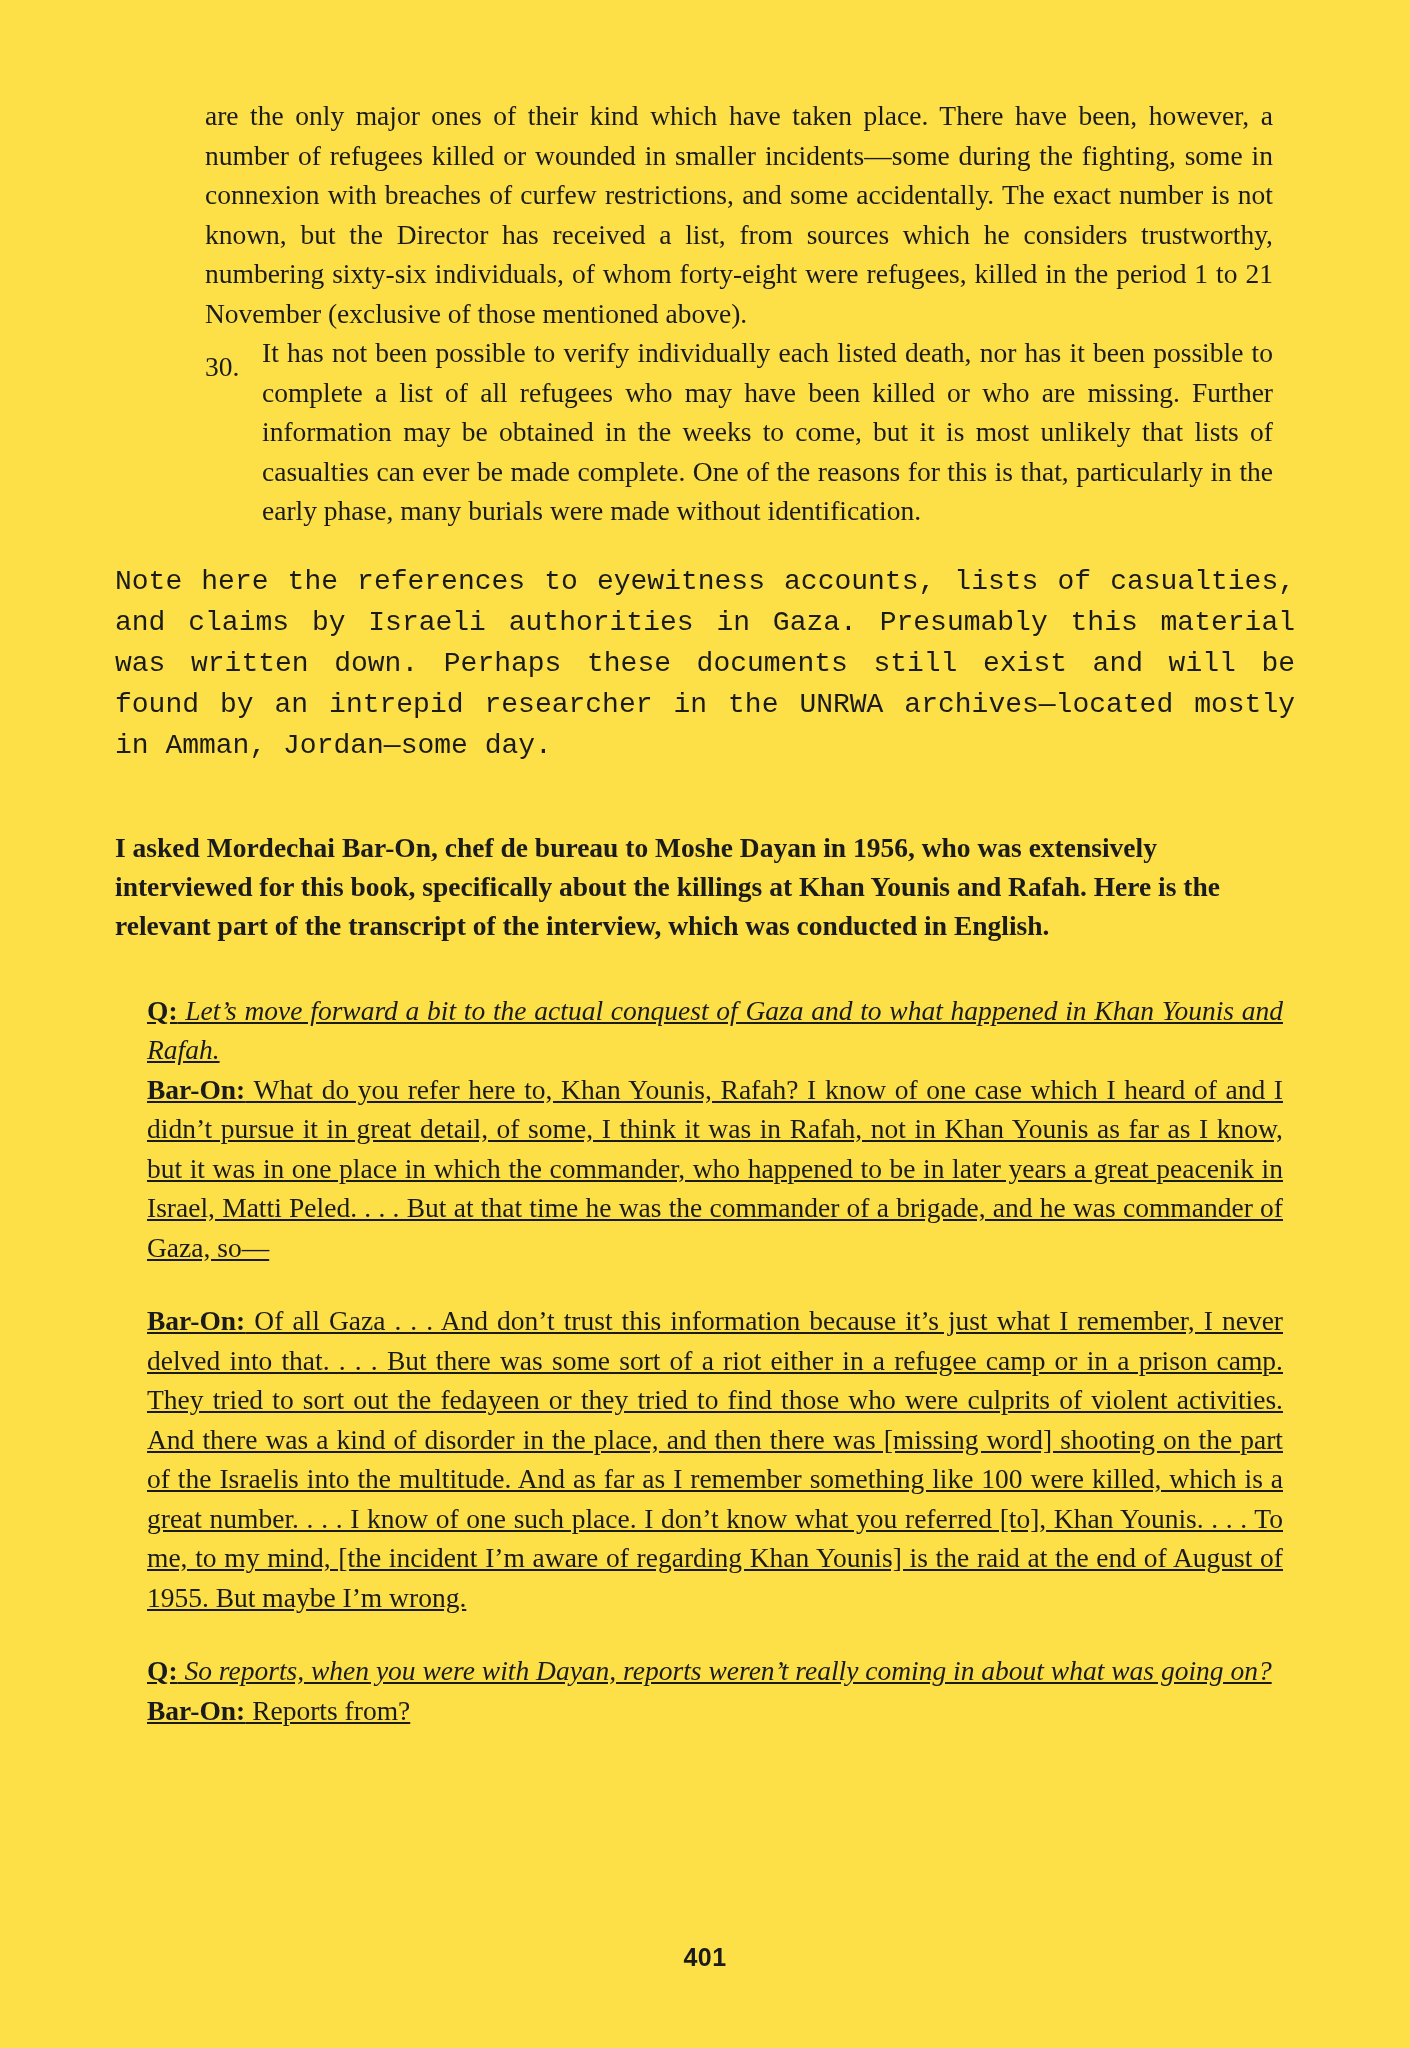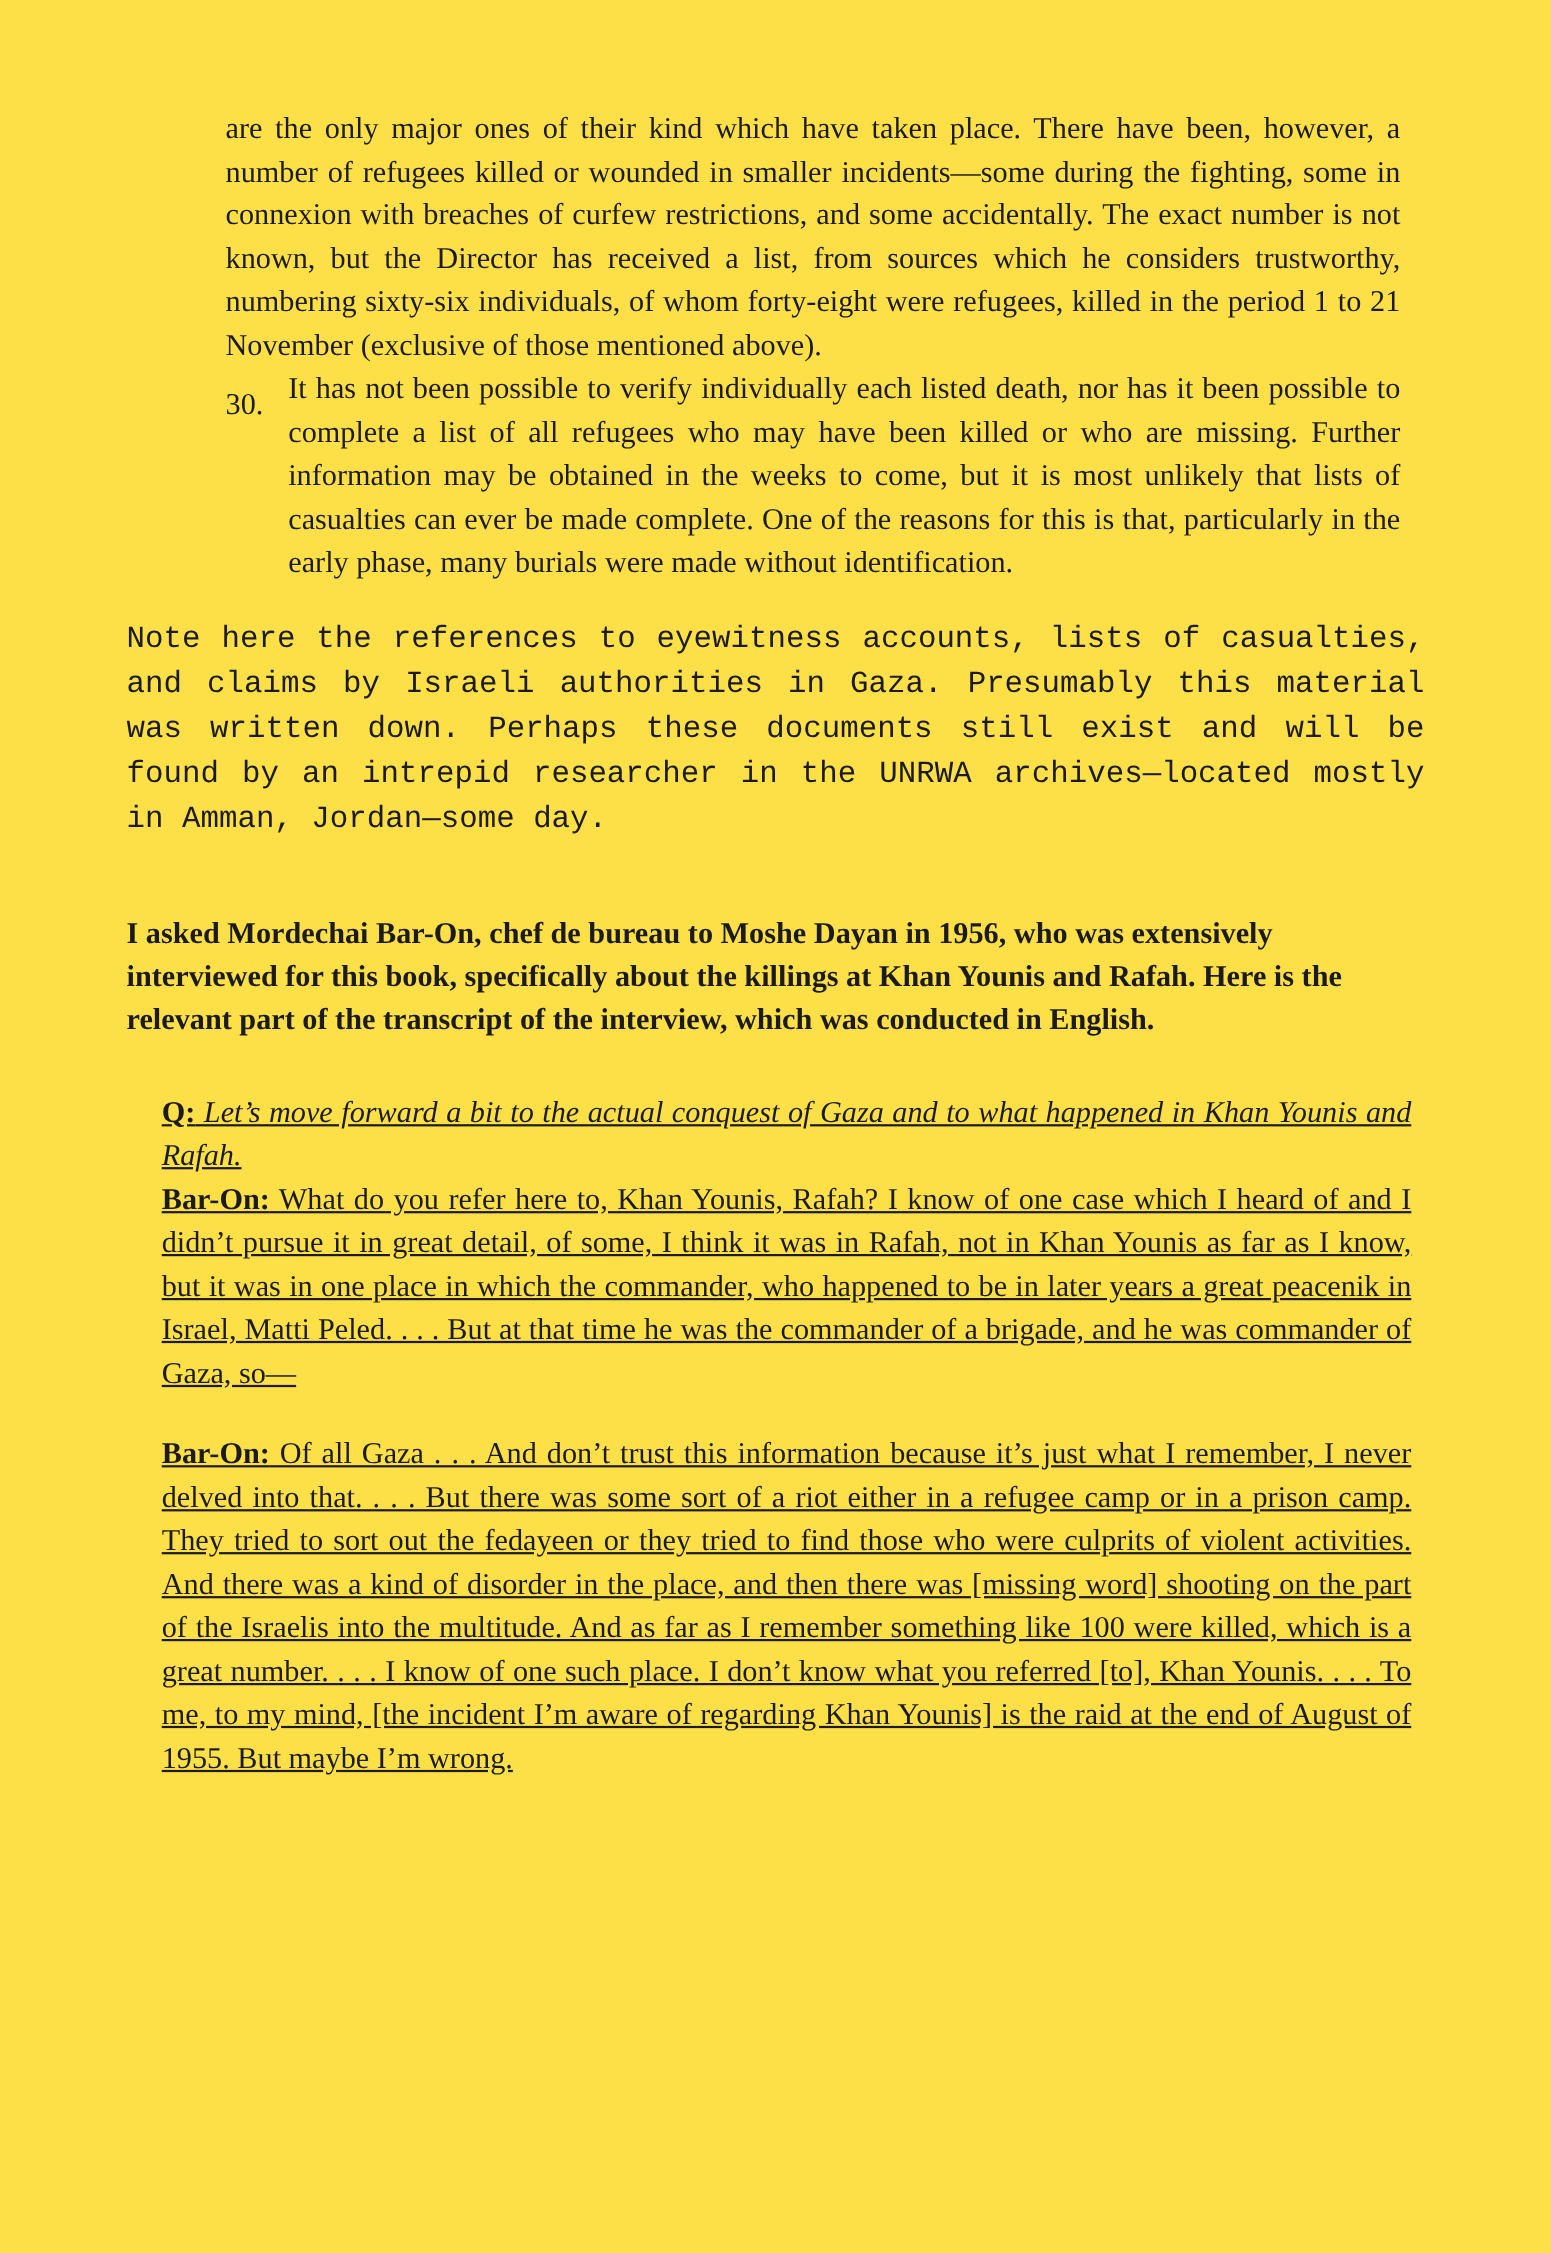--- a/index.html
+++ b/index.html
@@ -156,18 +156,23 @@
 
       <div class="qa-group">
         <p class="qa-line q"><span class="speaker">Q:</span><span> Let’s move forward a bit to the actual conquest of Gaza and to what happened in Khan Younis and Rafah.</span><span class="roman"></span></p>
         <p class="qa-line"><span class="speaker">Bar-On:</span><span class="answer"> What do you refer here to, Khan Younis, Rafah? I know of one case which I heard of and I didn’t pursue it in great detail, of some, I think it was in Rafah, not in Khan Younis as far as I know, but it was in one place in which the commander, who happened to be in later years a great peacenik in Israel, Matti Peled. . . . But at that time he was the commander of a brigade, and he was commander of Gaza, so—</span></p>
       </div>
 
       <div class="qa-group">
         <p class="qa-line"><span class="speaker">Bar-On:</span><span class="answer"> Of all Gaza . . . And don’t trust this information because it’s just what I remember, I never delved into that. . . . But there was some sort of a riot either in a refugee camp or in a prison camp. They tried to sort out the fedayeen or they tried to find those who were culprits of violent activities. And there was a kind of disorder in the place, and then there was [missing word] shooting on the part of the Israelis into the multitude. And as far as I remember something like 100 were killed, which is a great number. . . . I know of one such place. I don’t know what you referred [to], Khan Younis. . . . To me, to my mind, [the incident I’m aware of regarding Khan Younis] is the raid at the end of August of 1955. But maybe I’m wrong.</span></p>
       </div>
 
+      <div class="qa-group">
+        <p class="qa-line q"><span class="speaker">Q:</span><span> So reports, when you were with Dayan, reports weren’t really coming in about what was going on?</span><span class="roman"></span></p>
+        <p class="qa-line"><span class="speaker">Bar-On:</span><span class="answer"> Reports from?</span></p>
+      </div>
 
     </div>
 
   </div>
 
+  <div class="folio">401</div>
 </div>
 
 </body></html>

